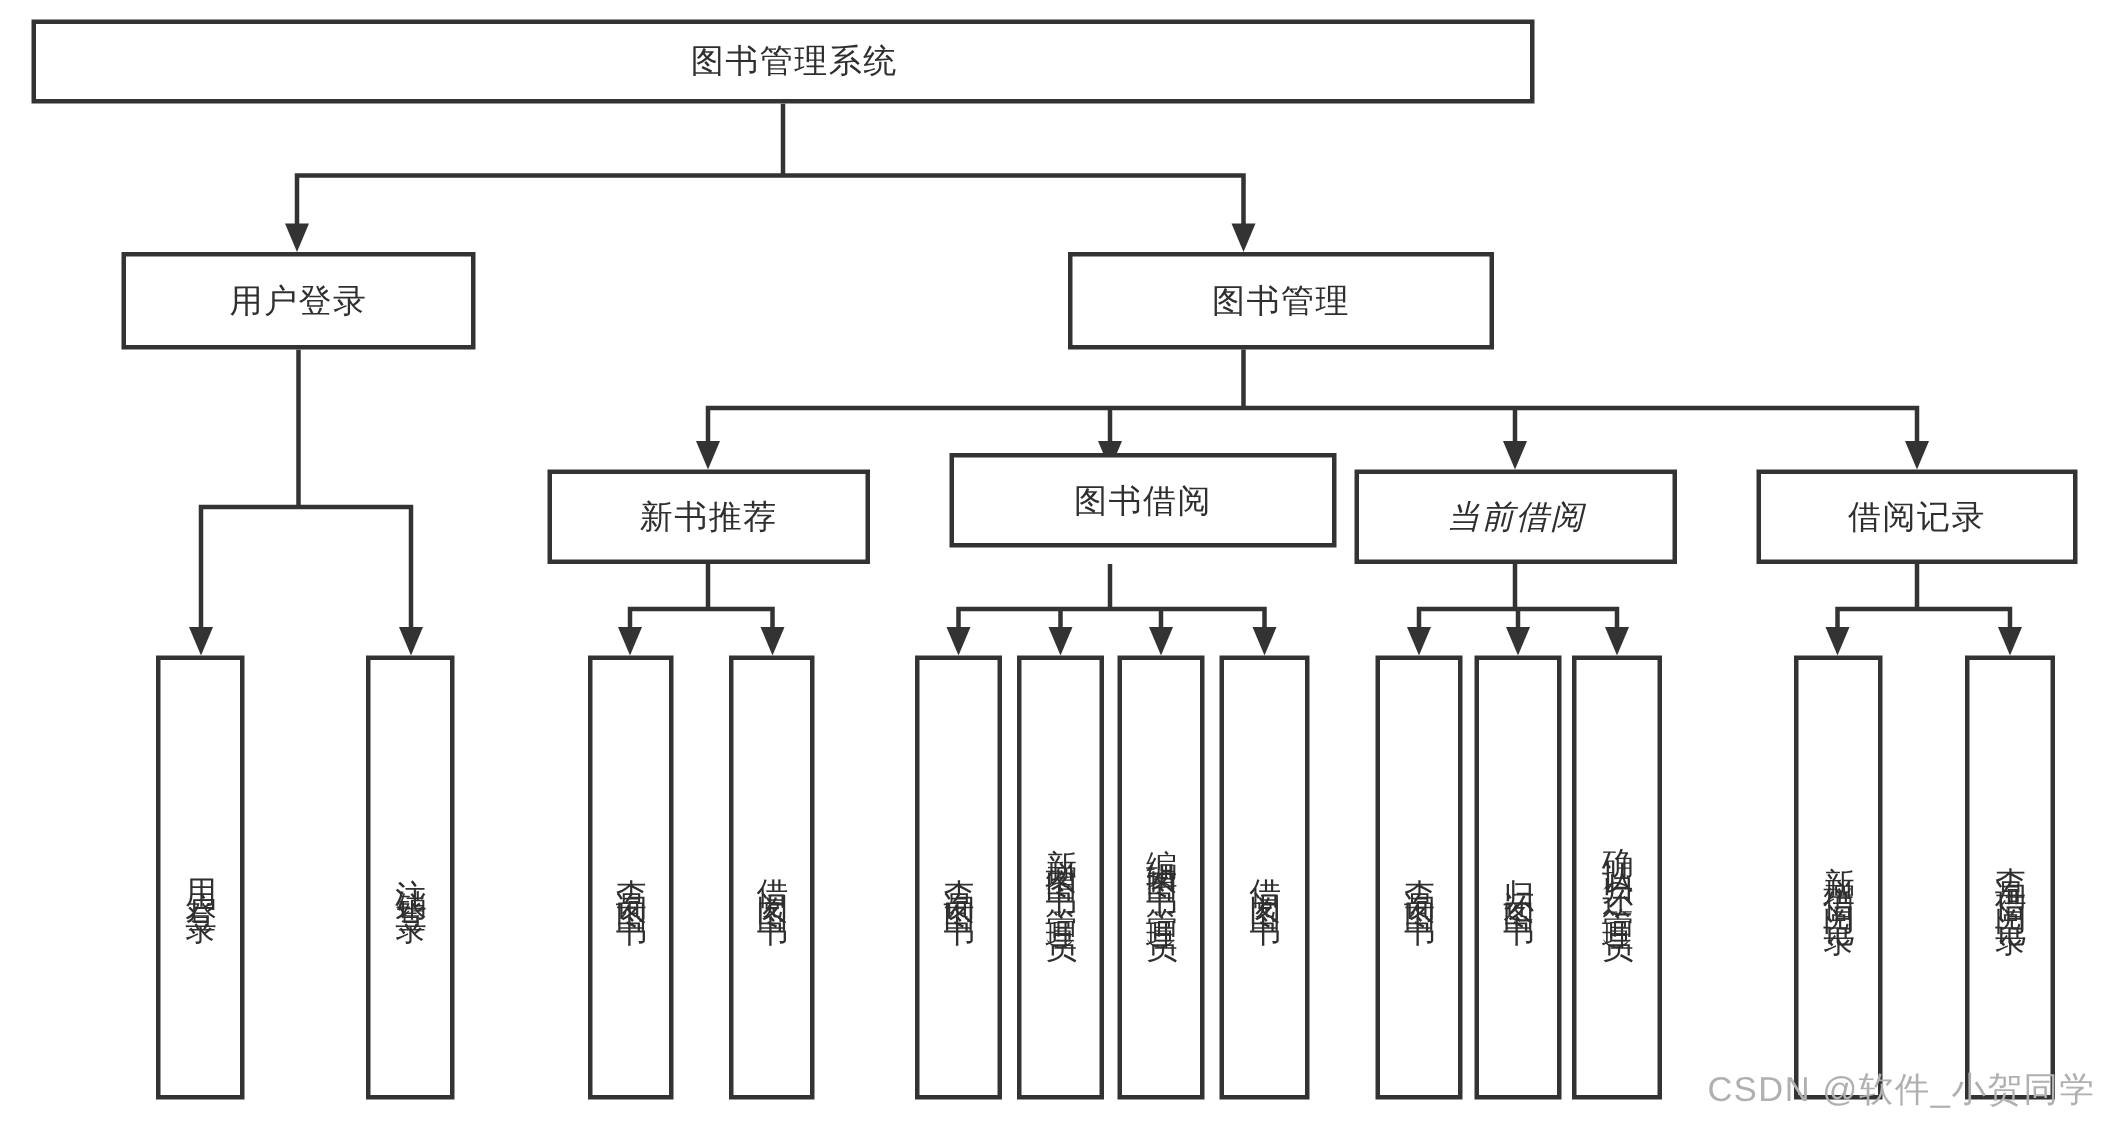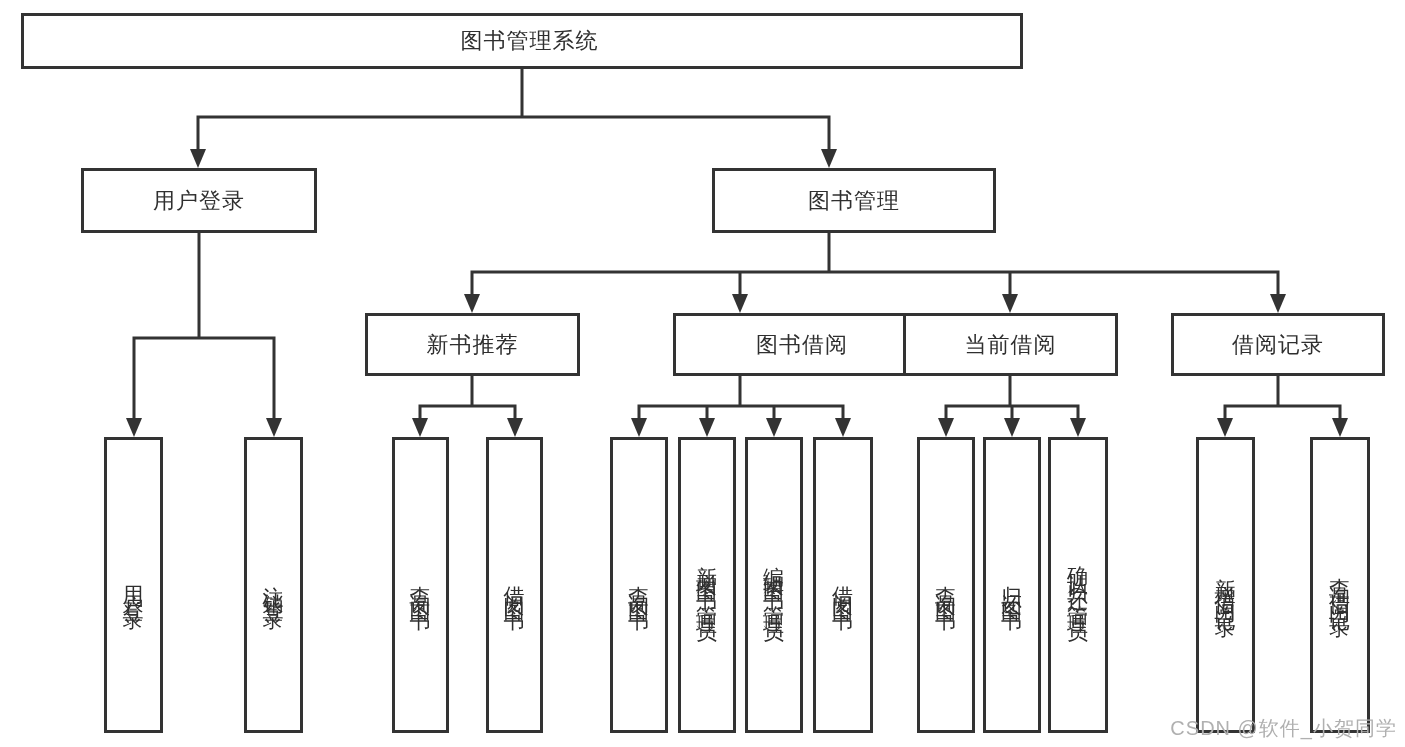--- a/index.html
+++ b/index.html
@@ -11,21 +11,21 @@
     box-sizing:border-box;display:flex;align-items:center;justify-content:center;
     color:#2f2f2f;
   }
   .node.h{font-size:22px;letter-spacing:1px;white-space:nowrap;}
   .node.v{
     writing-mode:vertical-rl;text-orientation:mixed;
     font-size:21px;letter-spacing:8px;line-height:1;
   }
   .watermark{
     position:absolute;z-index:3;right:8px;bottom:5px;
-    font-size:20px;color:#b0b0b0;letter-spacing:1px;white-space:nowrap;
+    font-size:23px;color:#b0b0b0;letter-spacing:1px;white-space:nowrap;
   }
 </style>
 </head>
 <body>
 
 <div class="stage">
 
   <svg class="connectors" width="1405" height="747" viewBox="0 0 1405 747">
     <g stroke="#333333" stroke-width="3" fill="none">
       <path d="M522,69 V117 M198,150 V117 H829 V150"></path>
@@ -58,22 +58,22 @@
       <polygon points="1332,418 1348,418 1340,437"></polygon>
     </g>
   </svg>
 
   <div class="node h" style="left:21px;top:13px;width:1002px;height:56px;padding-left:15px;">图书管理系统</div>
 
   <div class="node h" style="left:81px;top:168px;width:236px;height:65px;">用户登录</div>
   <div class="node h" style="left:712px;top:168px;width:284px;height:65px;">图书管理</div>
 
   <div class="node h" style="left:365px;top:313px;width:215px;height:63px;">新书推荐</div>
-  <div class="node h" style="left:633px;top:313px;width:258px;height:63px;margin-left:40px;">图书借阅</div>
-  <div class="node h" style="left:903px;top:313px;width:215px;height:63px;">当前借阅</div>
+  <div class="node h" style="left:633px;top:302px;width:258px;height:63px;">图书借阅</div>
+  <div class="node h" style="left:903px;top:313px;width:215px;height:63px;font-style:italic;">当前借阅</div>
   <div class="node h" style="left:1171px;top:313px;width:214px;height:63px;">借阅记录</div>
 
   <div class="node v" style="left:104px;top:437px;width:59px;height:296px;">用户登录</div>
   <div class="node v" style="left:244px;top:437px;width:59px;height:296px;">注销登录</div>
 
   <div class="node v" style="left:392px;top:437px;width:57px;height:296px;">查询图书</div>
   <div class="node v" style="left:486px;top:437px;width:57px;height:296px;">借阅图书</div>
 
   <div class="node v" style="left:610px;top:437px;width:58px;height:296px;">查询图书</div>
   <div class="node v" style="left:678px;top:437px;width:58px;height:296px;">新增图书（管理员）</div>

